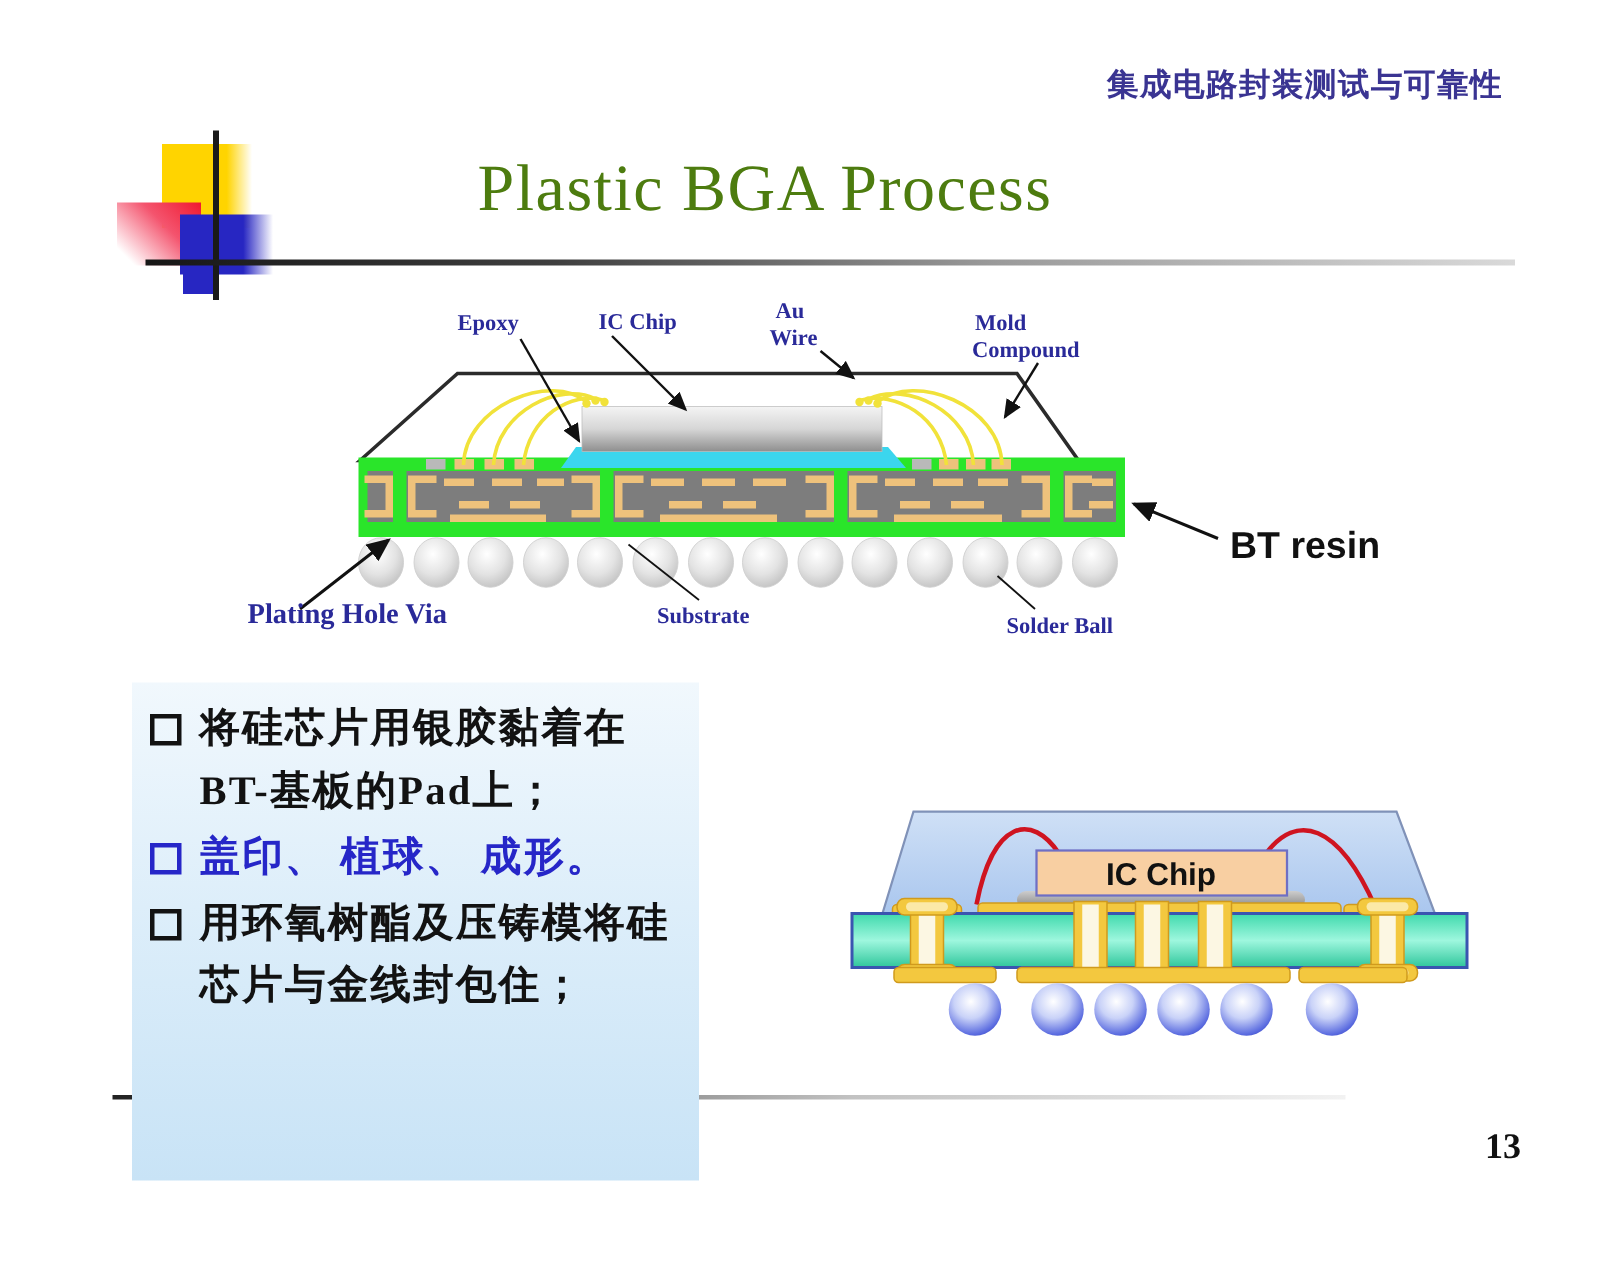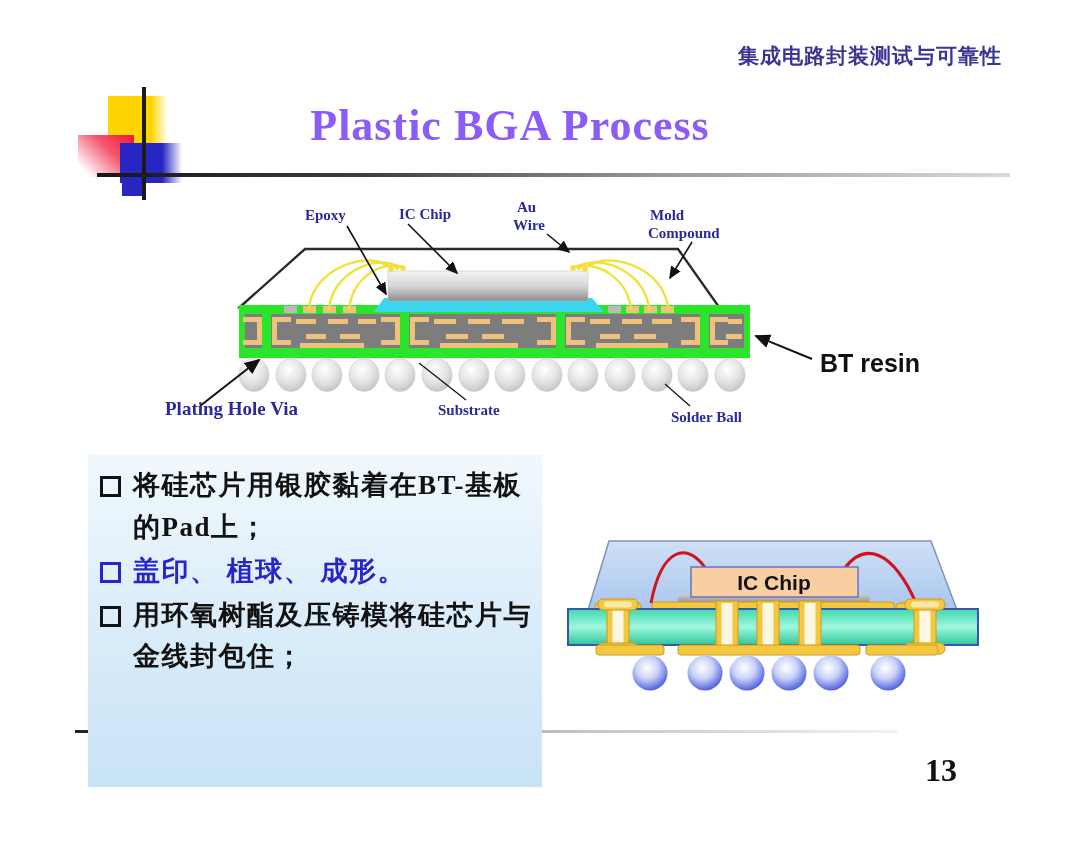--- a/index.html
+++ b/index.html
@@ -17,41 +17,41 @@
   .logo-blue{position:absolute;left:120px;top:143px;width:62px;height:40px;
     background:linear-gradient(90deg,#2726c2 68%,rgba(39,38,194,0));}
   .logo-blue-tab{position:absolute;left:122px;top:175px;width:22px;height:21px;background:#2726c2;}
   .logo-vline{position:absolute;left:142px;top:87px;width:4px;height:113px;background:#1a1a1a;}
   .title-underline{position:absolute;left:97px;top:173px;width:913px;height:4px;
     background:linear-gradient(90deg,#161616 0%,#3f3f3f 30%,#9a9a9a 62%,#d9d9d9 100%);}
   .divider-bottom{position:absolute;left:75px;top:730px;width:822px;height:3px;z-index:0;
     background:linear-gradient(90deg,#222 0%,#777 35%,#c2c2c2 60%,rgba(235,235,235,.65) 100%);}
   
   .page-title{position:absolute;left:280px;top:100px;width:460px;text-align:center;
-    font-size:44px;font-weight:bold;color:#8b5cf6;letter-spacing:1px;}
-  
-  .steps-box{position:absolute;left:88px;top:455px;width:454px;height:332px;z-index:2;
+    font-size:44px;font-weight:normal;color:#4d7c0f;letter-spacing:1px;}
+  
+  .steps-box{position:absolute;left:88px;top:455px;width:378px;height:332px;z-index:2;
     background:linear-gradient(180deg,#f1f8fd 0%,#ddeefa 45%,#c8e3f6 100%);
     padding:10px 8px 0 10px;box-sizing:border-box;}
   .step{display:flex;align-items:flex-start;margin:0 0 2px 0;
     font-size:27px;font-weight:bold;letter-spacing:1.5px;line-height:1.55;}
   .step .bullet{flex:0 0 auto;width:15px;height:15px;border:3px solid currentColor;
     margin:11px 12px 0 2px;background:transparent;}
   .c-black{color:#121212;}
   .c-navy{color:#3a3a94;}
   .c-blue{color:#2626c8;}
   
   .diag-top{position:absolute;left:150px;top:190px;width:860px;height:250px;}
   .diag-bottom{position:absolute;left:540px;top:520px;width:460px;height:190px;}
   .lblblue{fill:#2a2a99;font-family:"Liberation Serif",serif;font-weight:bold;}
   .lbl15{font-size:15px;}
   .lbl19{font-size:19px;}
   .btresin{fill:#111;font-family:"Liberation Sans",sans-serif;font-weight:bold;font-size:25px;}
   .chiplbl{fill:#111;font-family:"Liberation Sans",sans-serif;font-weight:600;font-size:21px;}
-  .page-number{position:absolute;left:925px;top:752px;font-size:32px;font-weight:bold;color:#111;}
+  .page-number{position:absolute;left:990px;top:752px;font-size:24px;font-weight:bold;color:#111;}
 </style>
 </head>
 <body>
 
 <div id="slide">
 
   <div class="course-title">集成电路封装测试与可靠性</div>
 
   <div class="logo-yellow"></div>
   <div class="logo-red"></div>

